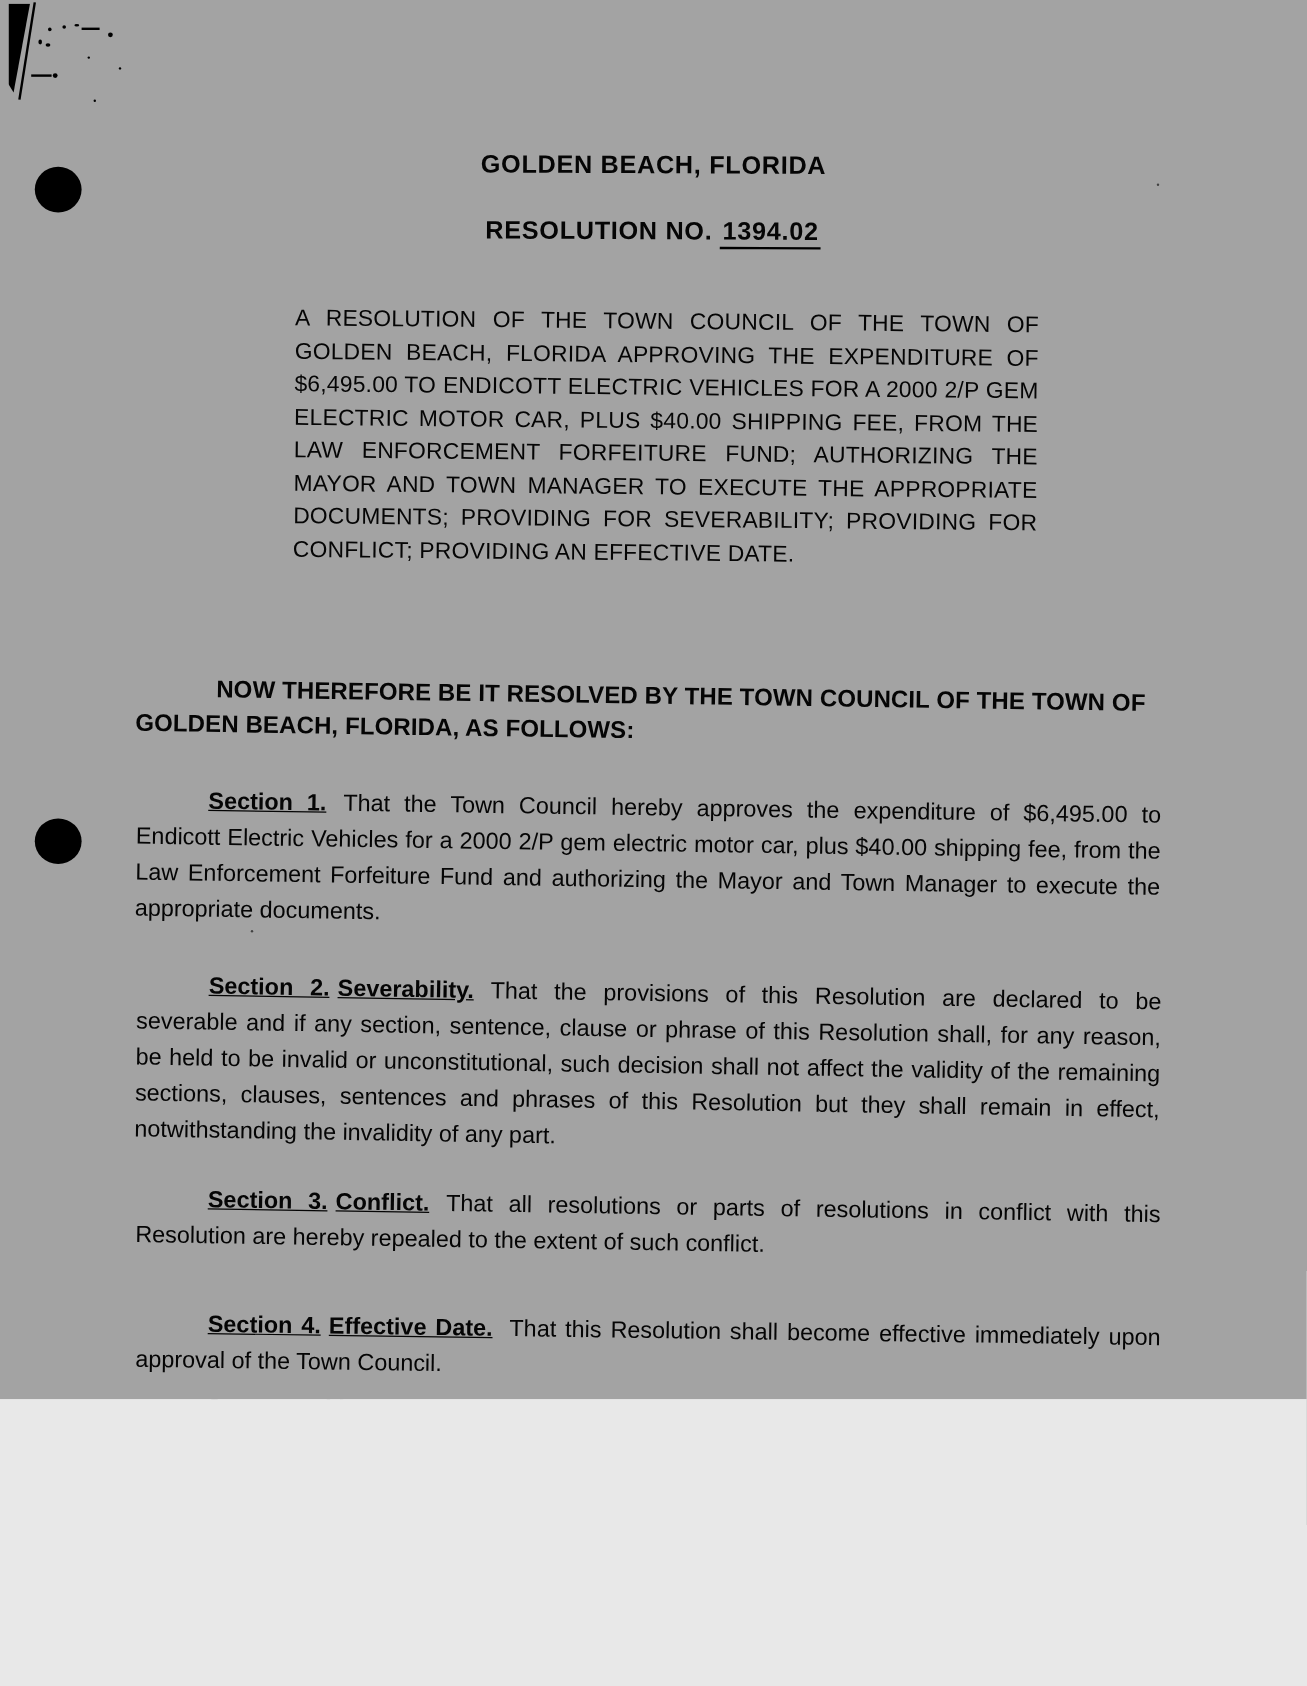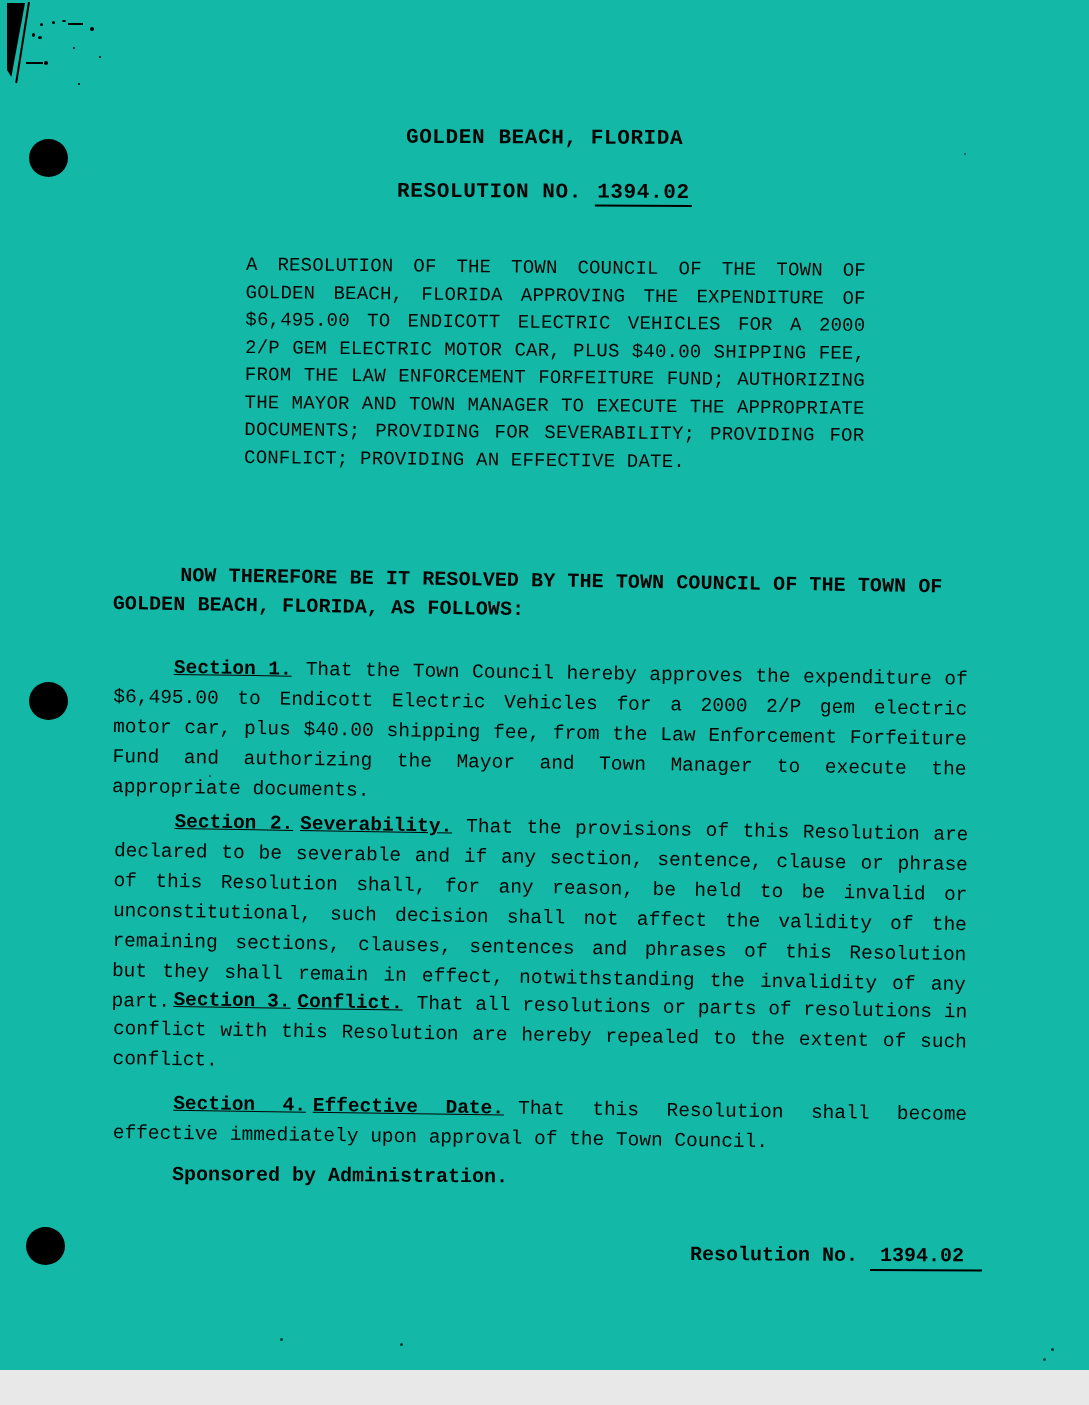--- a/index.html
+++ b/index.html
@@ -1,22 +1,22 @@
 <!DOCTYPE html>
 <html><head>
 <meta charset="utf-8">
 <style>
   html,body{margin:0;padding:0;background:#e8e8e8;}
   .page{
     position:relative;
-    width:1089px;height:1370px;
-    background:#14b8a6;
+    width:1089px;height:1166px;
+    background:#a3a3a3;
     margin:0 auto;
     overflow:hidden;
-    font-family:Liberation Mono, monospace;
+    font-family:Liberation Sans, sans-serif;
     color:#050505;
   }
   
   .artifact{position:absolute;background:#000;}
   .wedge{
     left:7px;top:3px;width:18px;height:78px;
     clip-path:polygon(0 0,100% 0,24% 95%,0 86%);
   }
   .slash{
     left:28px;top:2px;width:2px;height:82px;

